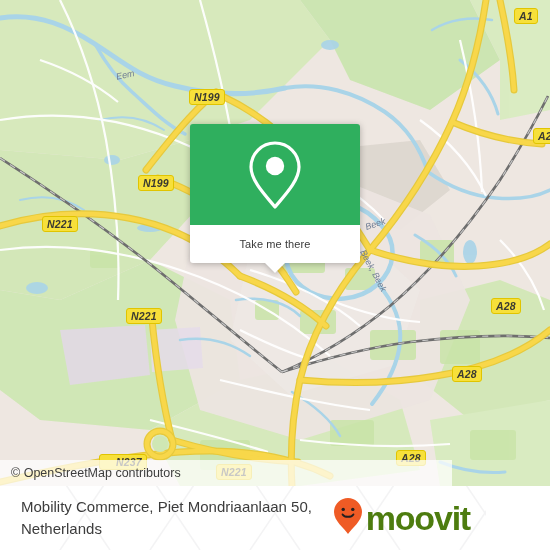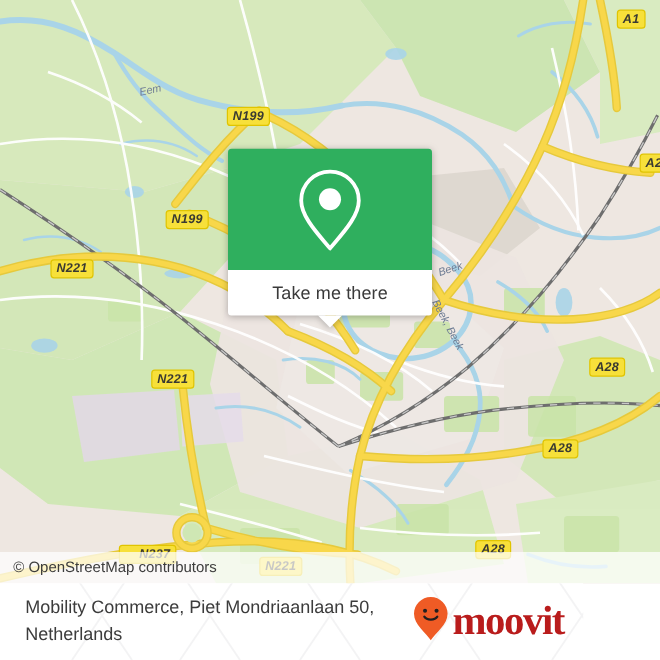--- a/index.html
+++ b/index.html
@@ -60,36 +60,36 @@
   .pin-icon { display: block; }
   .callout-foot {
     background: #ffffff;
     height: 38px;
     border-radius: 0 0 3px 3px;
     display: flex; align-items: center; justify-content: center;
     position: relative;
   }
   .callout-foot-label {
     color: #3a3a3a;
-    font-size: 15px;
+    font-size: 11px;
     letter-spacing: 0.1px;
   }
   .callout-tail {
     position: absolute;
     left: 50%; bottom: -10px; margin-left: -10px;
     width: 0; height: 0;
     border-left: 10px solid transparent;
     border-right: 10px solid transparent;
     border-top: 10px solid #ffffff;
   }
 
   
   .attribution {
     position: absolute; left: 0; bottom: 0;
-    width: 550px; height: 26px;
+    width: 452px; height: 26px;
     background: rgba(255,255,255,0.72);
     display: flex; align-items: center;
   }
   .attribution-text {
     color: #3d3d3d;
     font-size: 12.5px;
     padding-left: 11px;
     white-space: nowrap;
   }
 
@@ -112,26 +112,25 @@
     line-height: 22px;
     padding-left: 21px;
     max-width: 360px;
   }
   .brand {
     position: absolute; right: 16px; top: 50%;
     transform: translateY(-50%);
     display: flex; align-items: center; gap: 3px;
   }
   .brand-word {
-    color: #b91c1c;
+    color: #4d7c0f;
     font-size: 34px;
     font-weight: bold;
     letter-spacing: -1.2px;
     line-height: 1;
-    font-family: Liberation Serif, serif;
   }
 </style>
 </head>
 <body>
 
 <div id="page">
 
   <div class="map">
     <svg class="map-svg" viewBox="0 0 550 486">
       <defs>

